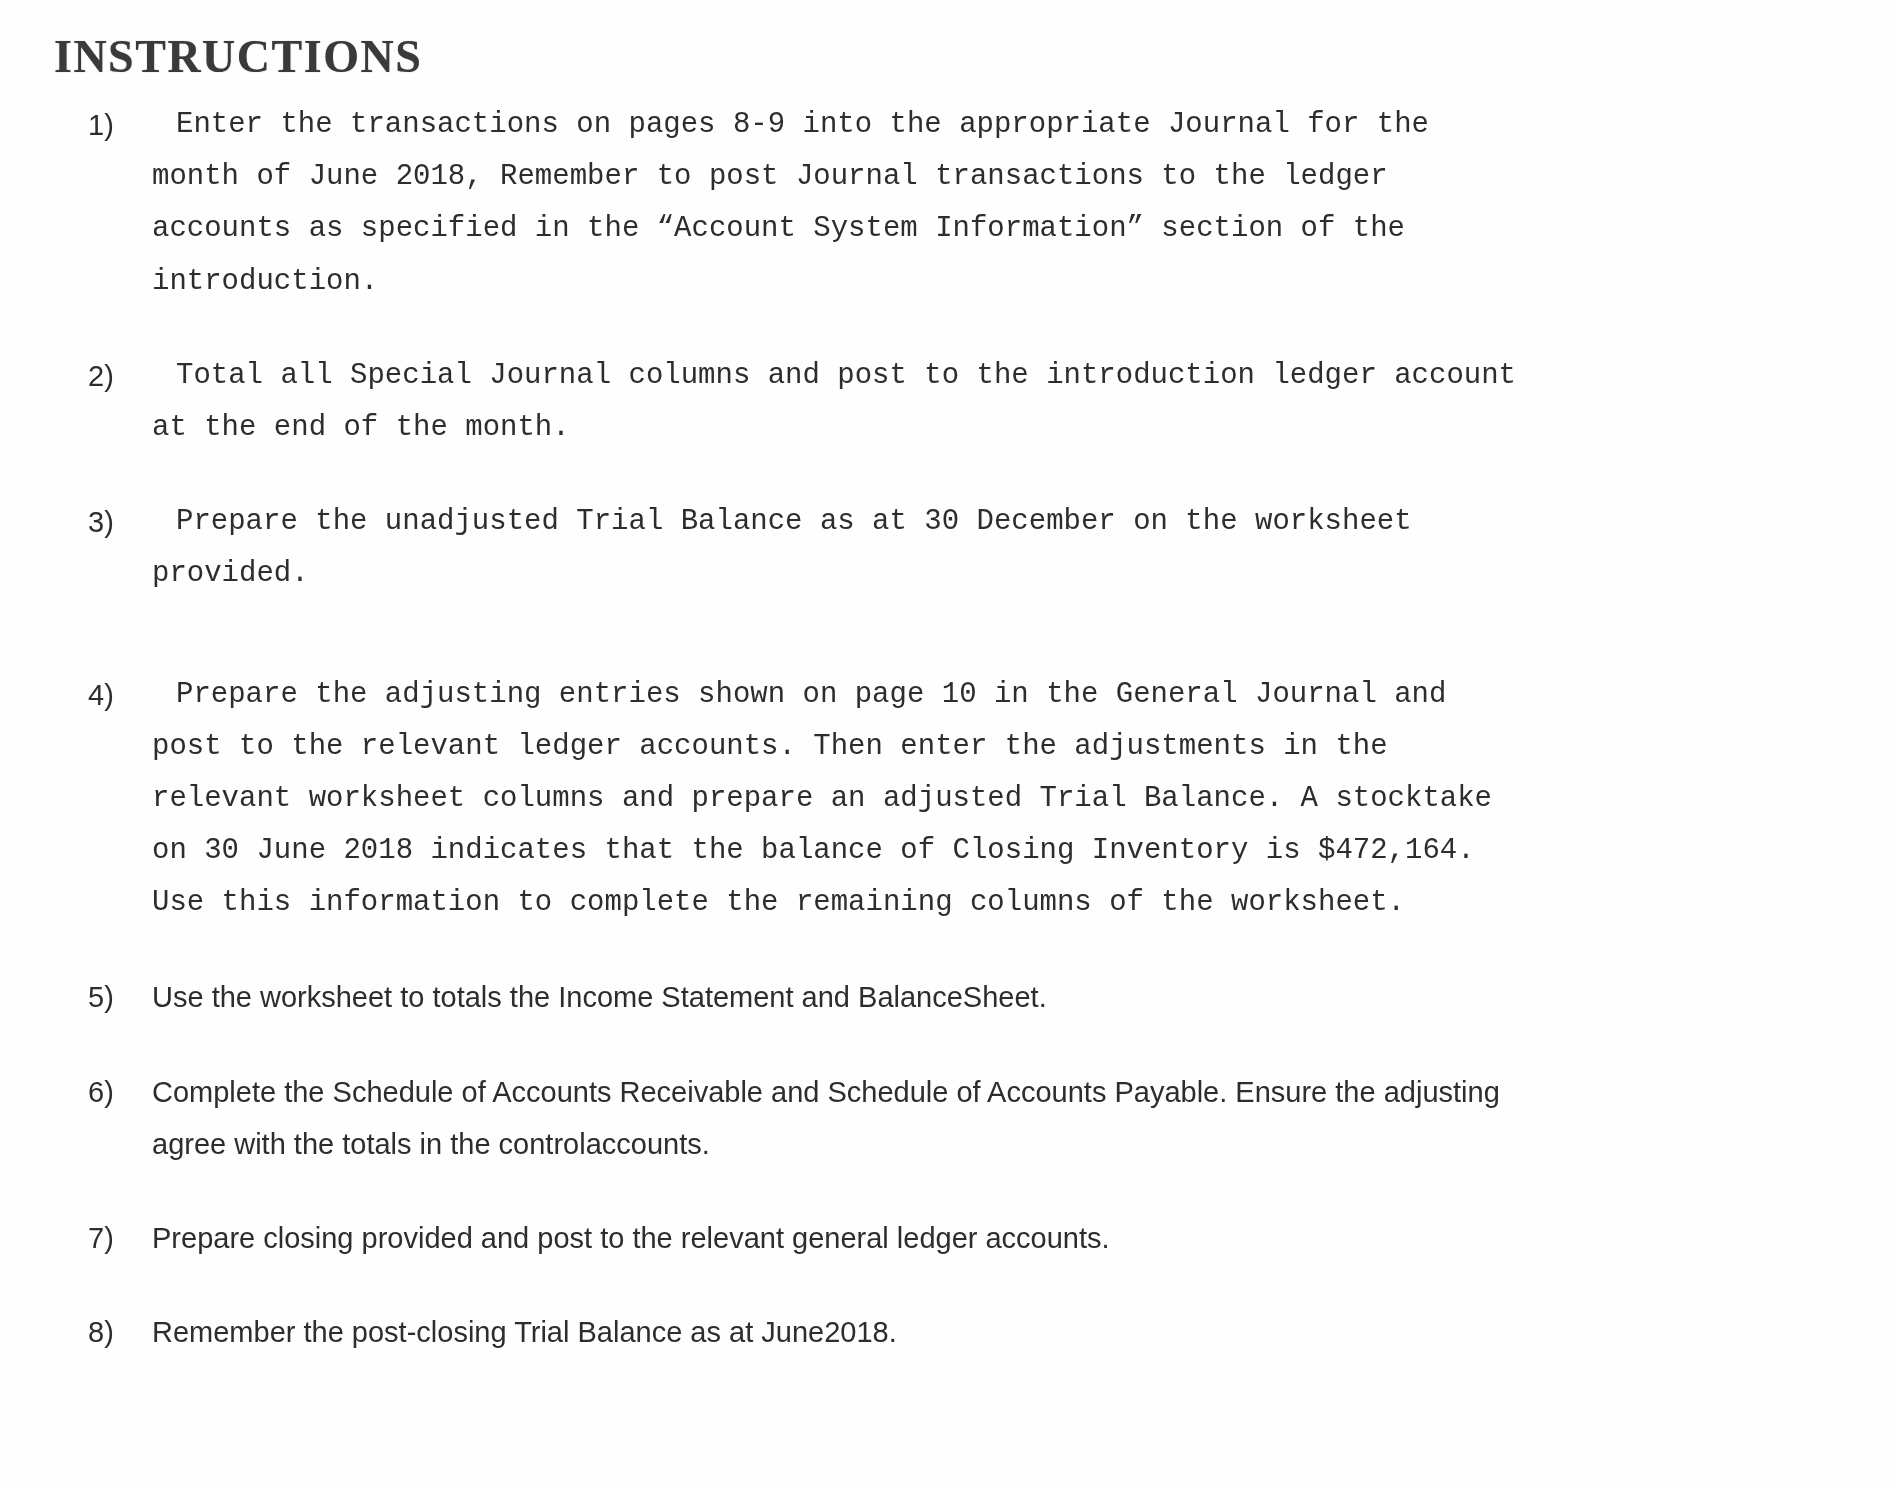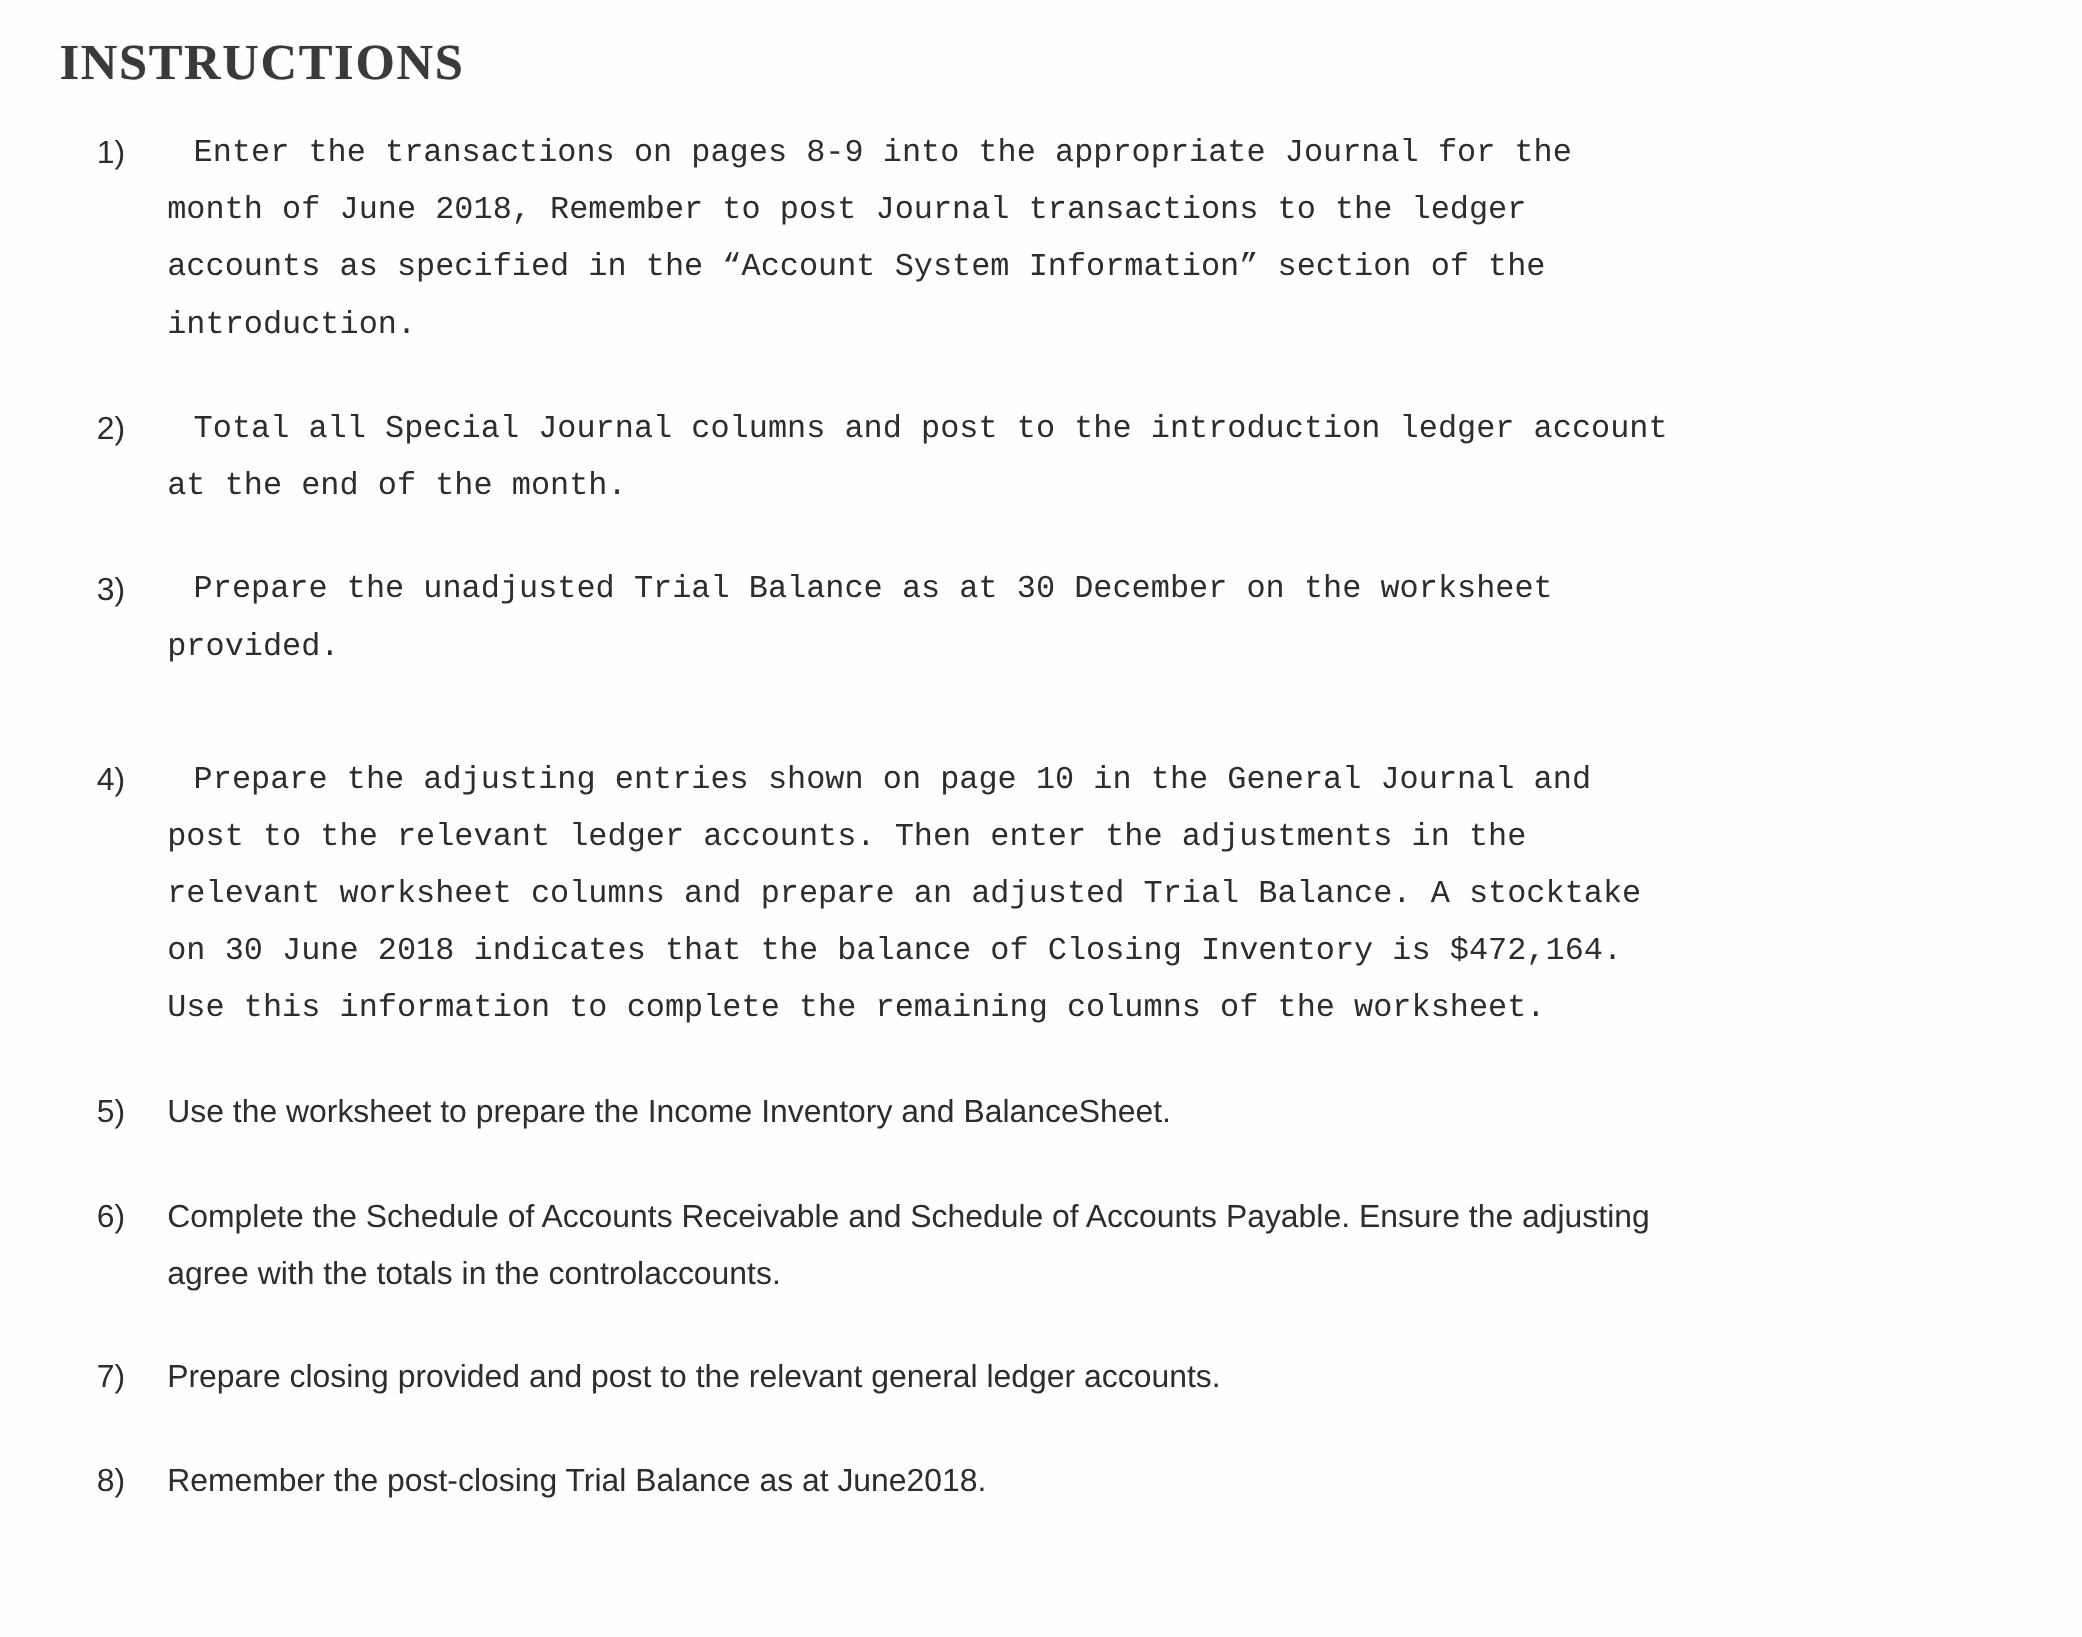--- a/index.html
+++ b/index.html
@@ -16,21 +16,21 @@
     font-family: "Liberation Sans", sans-serif;
     font-size: 29px;
     padding: 30px 110px 40px 88px;
   }
   .doc-title {
     font-family: "Liberation Serif", serif;
     font-weight: 700;
     font-size: 46px;
     letter-spacing: 1.5px;
     color: #3a3a3a;
-    margin: 0 0 30px -34px;
+    margin: 0 0 16px -34px;
     text-shadow: 0 0 1px rgba(70,70,70,0.55);
   }
   .instruction-list {
     max-width: 1430px;
   }
   .item {
     position: relative;
     padding-left: 64px;
     line-height: 1.8;
     margin-bottom: 42px;
@@ -79,21 +79,21 @@
       <p>Prepare the unadjusted Trial Balance as at 30 December on the worksheet provided.</p>
     </div>
 
     <div class="item first-indent gap-large">
       <span class="num">4)</span>
       <p>Prepare the adjusting entries shown on page 10 in the General Journal and post to the relevant ledger accounts. Then enter the adjustments in the relevant worksheet columns and prepare an adjusted Trial Balance.  A stocktake on 30 June 2018 indicates that the balance of Closing Inventory is $472,164. Use this information to complete the remaining columns of the worksheet.</p>
     </div>
 
     <div class="item">
       <span class="num">5)</span>
-      <p>Use the worksheet to prepare the Income Inventory and BalanceSheet.</p>
+      <p>Use the worksheet to totals the Income Statement and BalanceSheet.</p>
     </div>
 
     <div class="item">
       <span class="num">6)</span>
       <p>Complete the Schedule of Accounts Receivable and Schedule of Accounts Payable. Ensure the adjusting agree with the totals in the controlaccounts.</p>
     </div>
 
     <div class="item">
       <span class="num">7)</span>
       <p>Prepare closing provided and post to the relevant general ledger accounts.</p>

